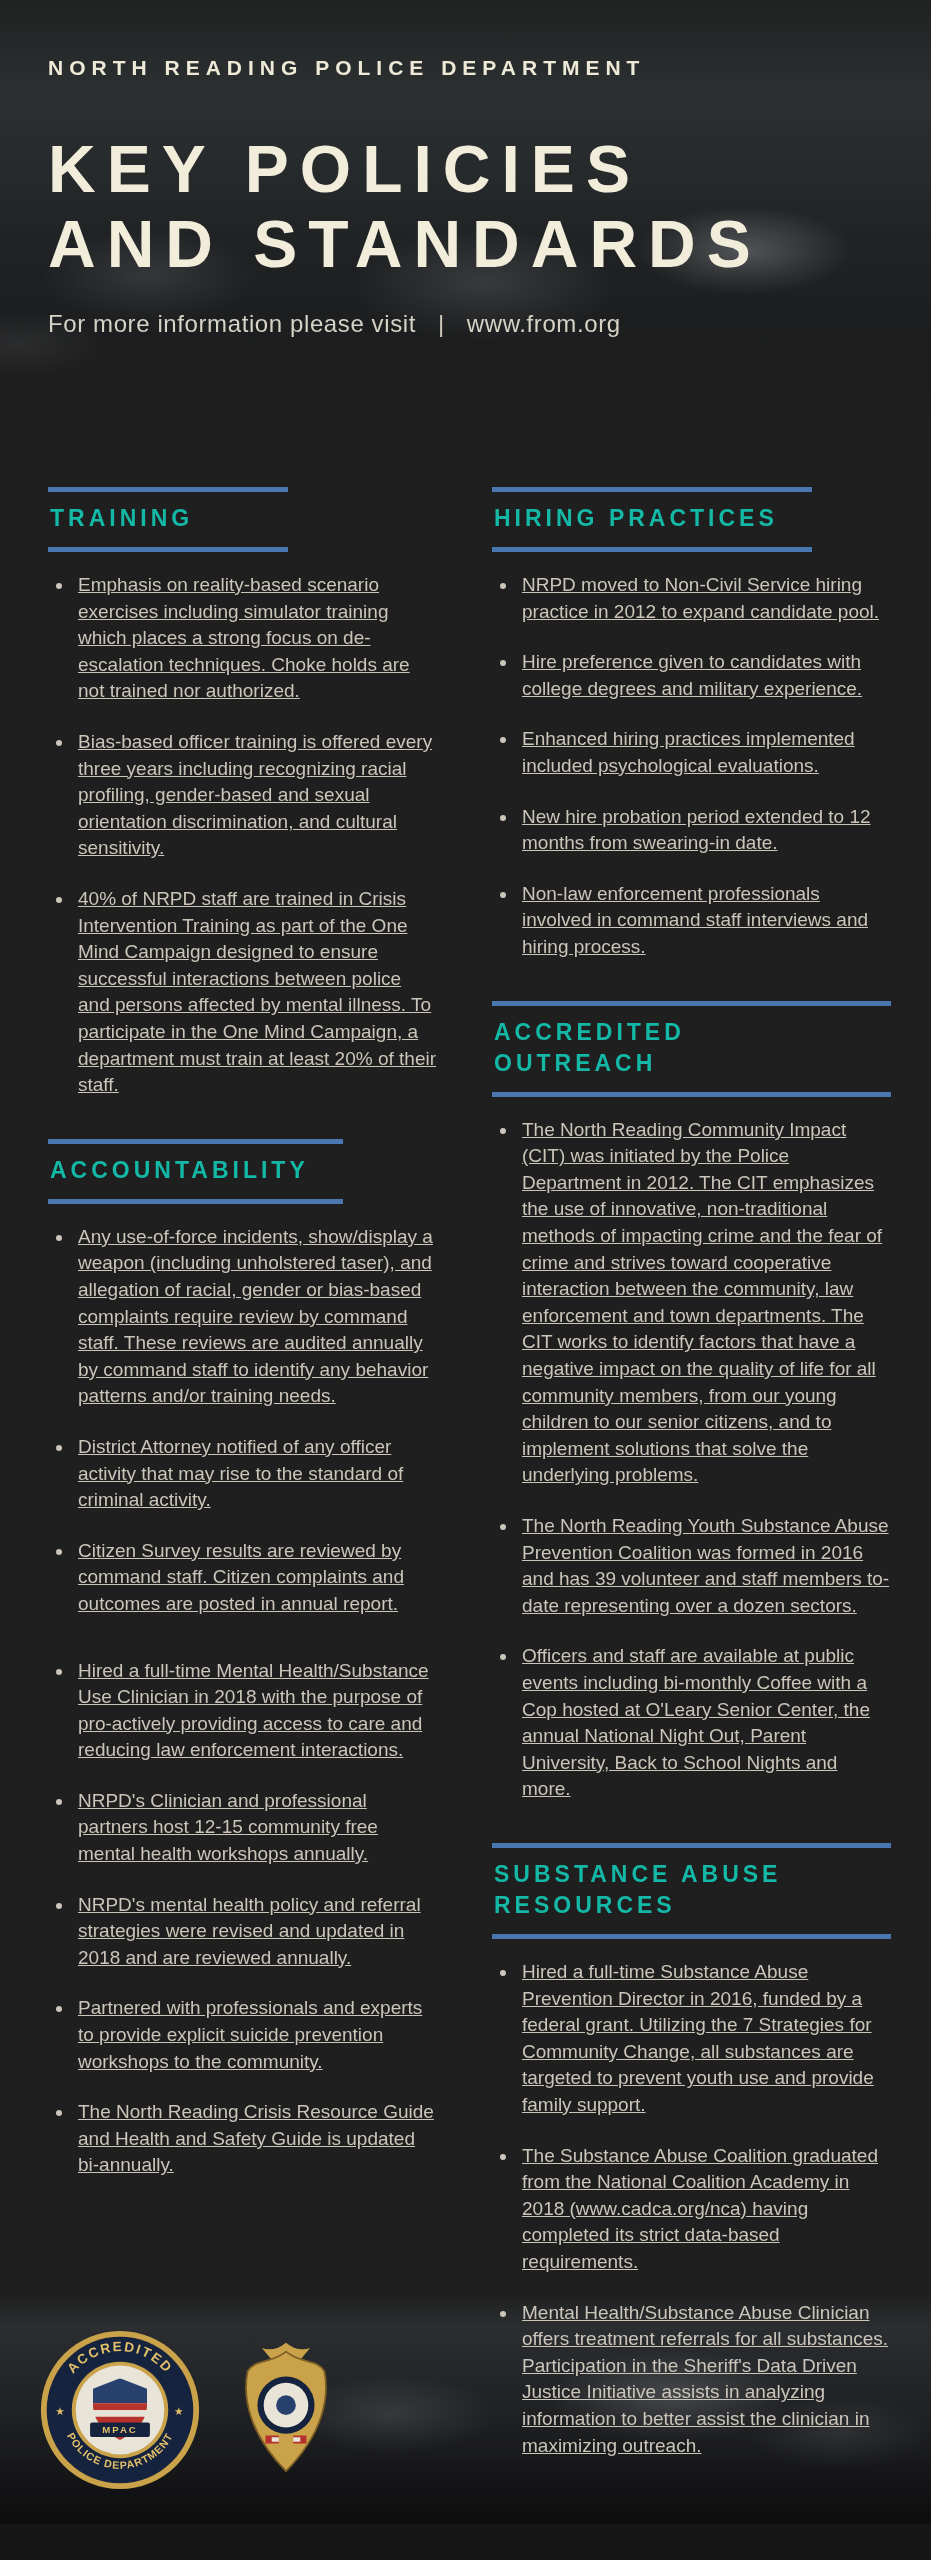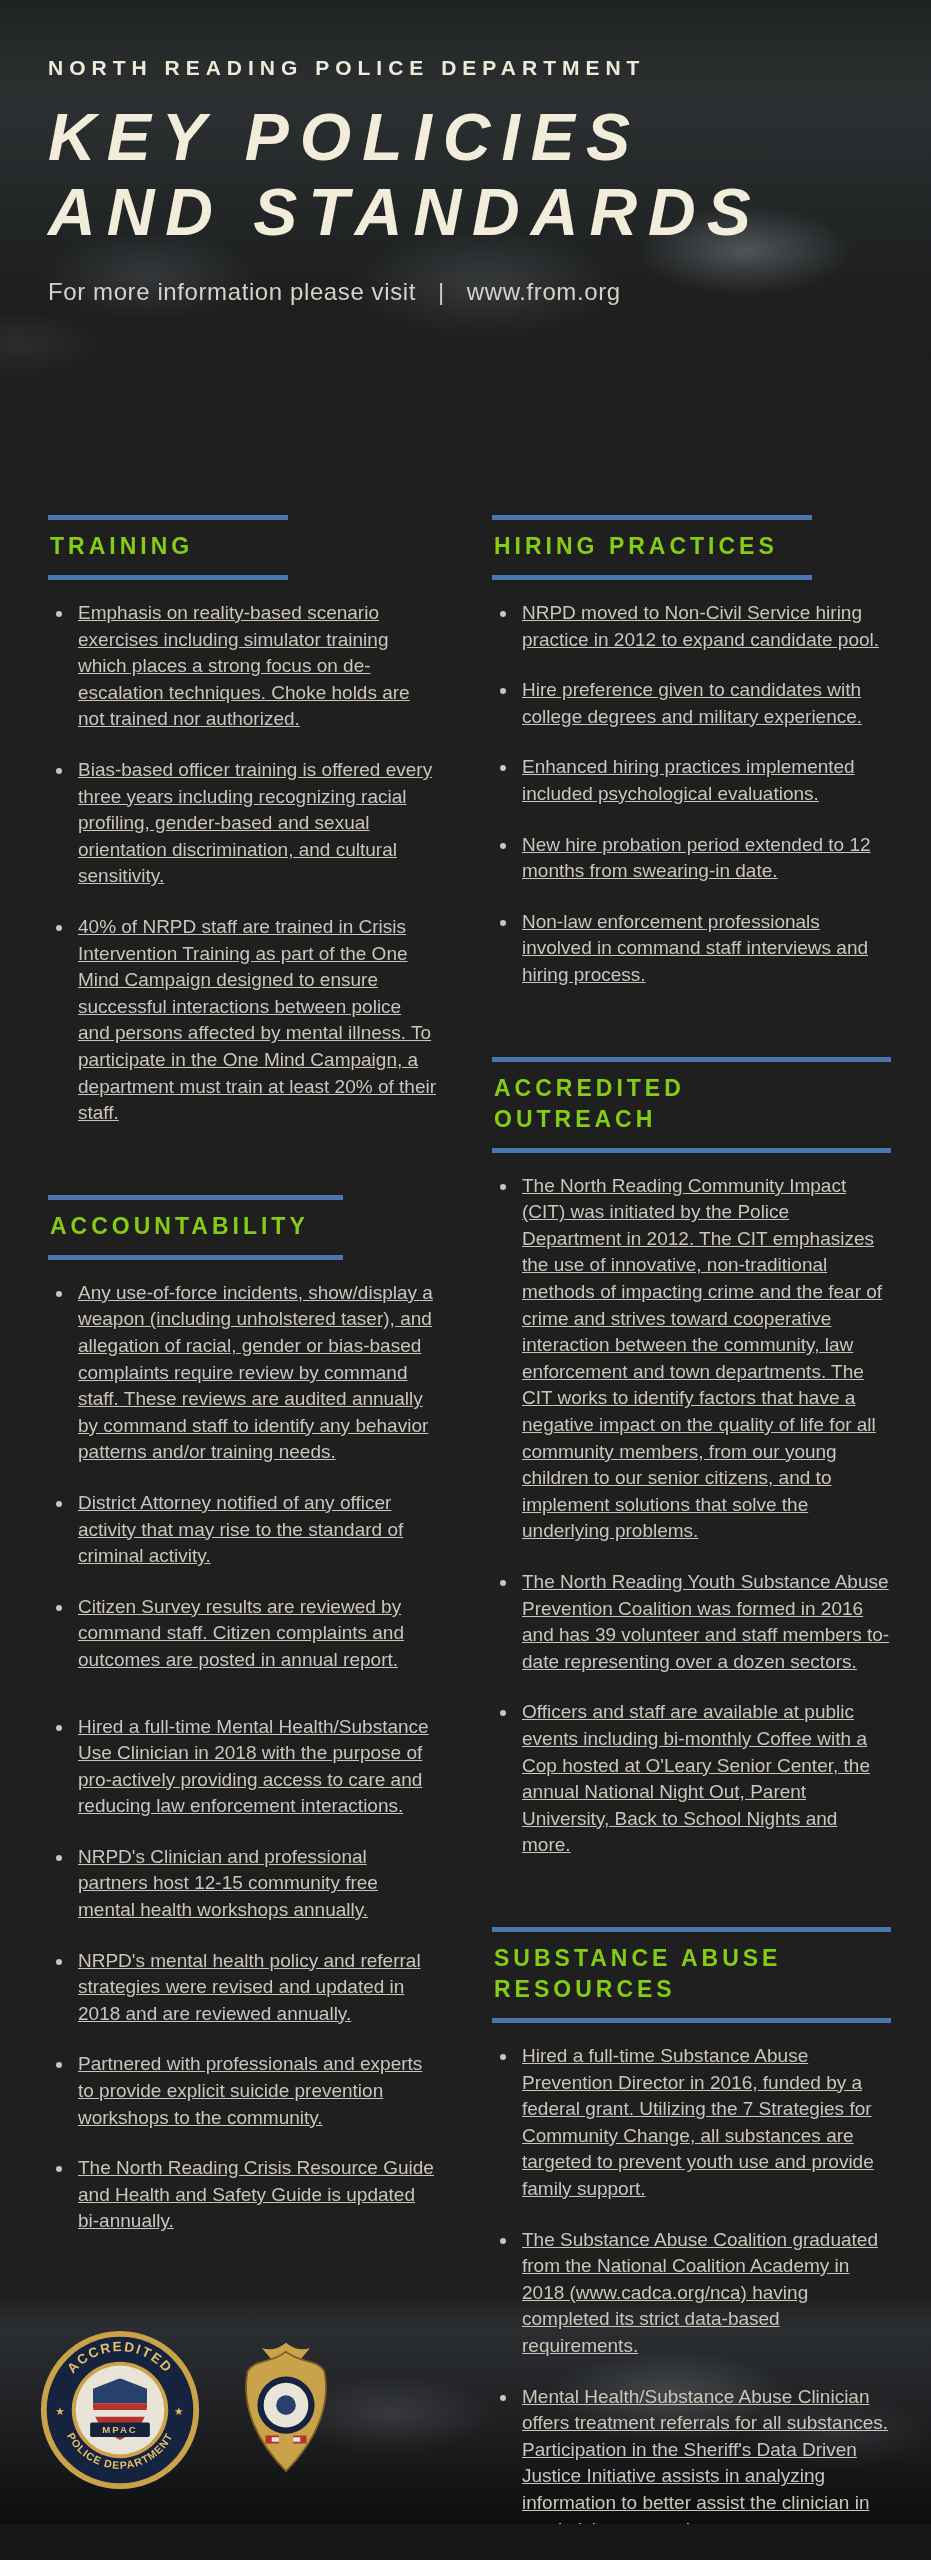--- a/index.html
+++ b/index.html
@@ -29,27 +29,26 @@
       radial-gradient(120px 46px at 2% 80%, rgba(200,205,210,0.22), transparent 75%),
       linear-gradient(180deg, #363a3d 0%, #2e3234 42%, #232527 80%, #1f1f1f 100%);
   }
   .header-dept {
     color: #efe9d8;
     font-size: 21px;
     font-weight: 700;
     letter-spacing: 6px;
   }
   .header-title {
-    margin-top: 20px;
+    margin-top: 52px;
     color: #f2ecdb;
     font-size: 66px;
     font-weight: 800;
     letter-spacing: 11px;
     line-height: 1.14;
-    font-style: italic;
   }
   .header-sub {
     margin-top: 28px;
     color: #d6d2c6;
     font-size: 24px;
     font-weight: 400;
     letter-spacing: 0.6px;
   }
   .header-sub .sep { margin: 0 22px; color: #cfcabc; }
 
@@ -65,26 +64,25 @@
   .col-right { flex: 1; min-width: 0; }
 
   .policy-section { margin-bottom: 40px; }
 
   .section-head {
     display: inline-block;
     min-width: 240px;
     border-top: 5px solid #4a77b0;
     border-bottom: 5px solid #4a77b0;
     padding: 11px 34px 13px 2px;
-    color: #84cc16;
+    color: #14b8a6;
     font-size: 23px;
     font-weight: 700;
     letter-spacing: 4px;
     line-height: 1.35;
-    margin-top: 28px;
   }
 
   ul.bullets {
     margin: 20px 0 0 0;
     padding-left: 26px;
     list-style: disc;
   }
   ul.bullets li {
     color: #cbc5ba;
     font-size: 19px;

